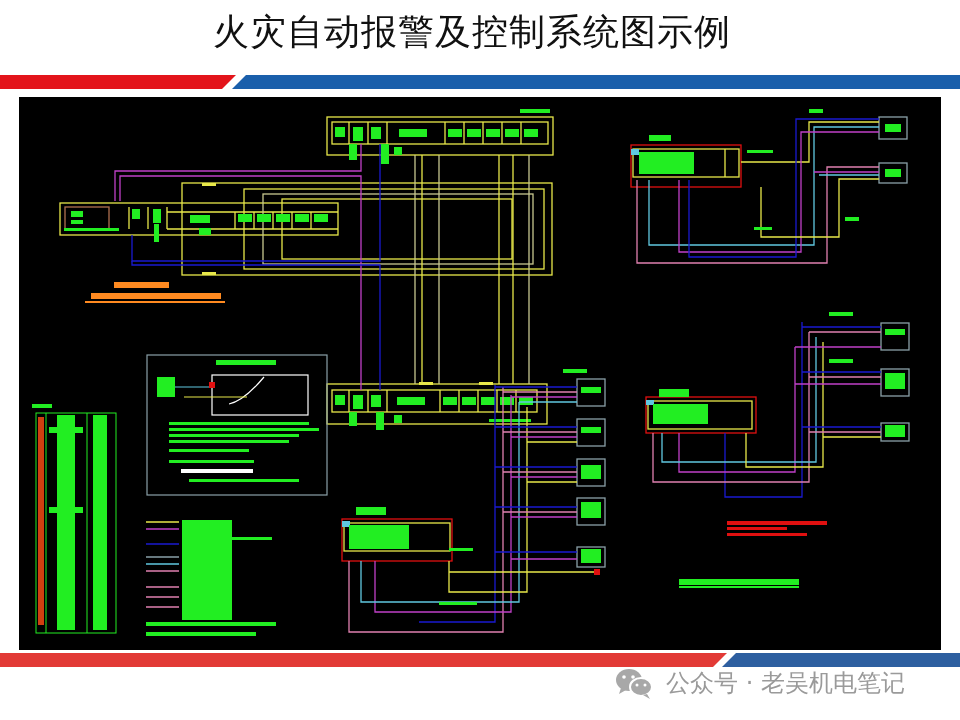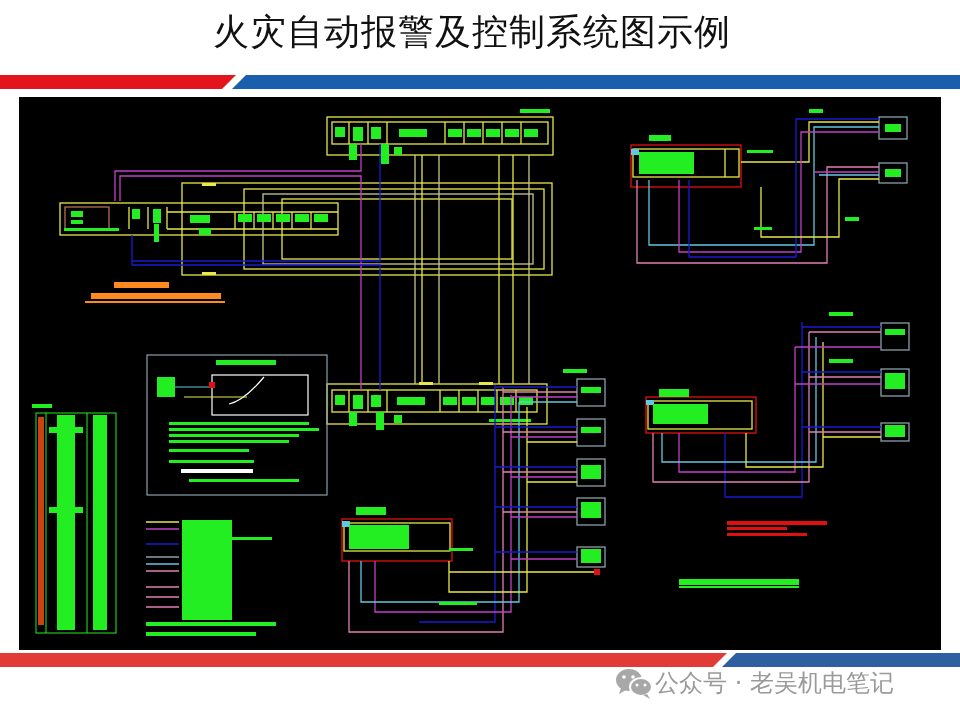--- a/index.html
+++ b/index.html
@@ -2,21 +2,21 @@
 <html><head>
 <meta charset="utf-8">
 <style>
   html, body { margin:0; padding:0; }
   body { width:960px; height:720px; background:#ffffff; position:relative; overflow:hidden; font-family:"DejaVu Serif", serif; }
   .title { position:absolute; left:0; top:8px; width:944px; text-align:center; font-size:36px; color:#111; letter-spacing:1px; font-family:"DejaVu Serif", serif; font-weight:normal; }
   .stripe { position:absolute; left:0; width:960px; }
   .stripe svg { display:block; }
   .canvas { position:absolute; left:19px; top:97px; width:922px; height:553px; background:#000; }
   .canvas svg { position:absolute; left:0; top:0; }
-  .watermark { position:absolute; left:614px; top:666px; height:34px; display:flex; align-items:center; gap:1px; color:#9a9a9a; font-family:"DejaVu Sans", sans-serif; font-size:24px; }
+  .watermark { position:absolute; left:614px; top:666px; height:34px; display:flex; align-items:center; gap:12px; color:#9a9a9a; font-family:"DejaVu Sans", sans-serif; font-size:24px; }
   .watermark .wechat { width:40px; height:34px; position:relative; }
 </style>
 </head>
 <body>
 
 <div class="title">火灾自动报警及控制系统图示例</div>
 
 <div class="stripe" style="top:74px;">
   <svg width="960" height="16">
     <polygon points="0,1 236,1 222,15 0,15" fill="#e3141b"></polygon>

